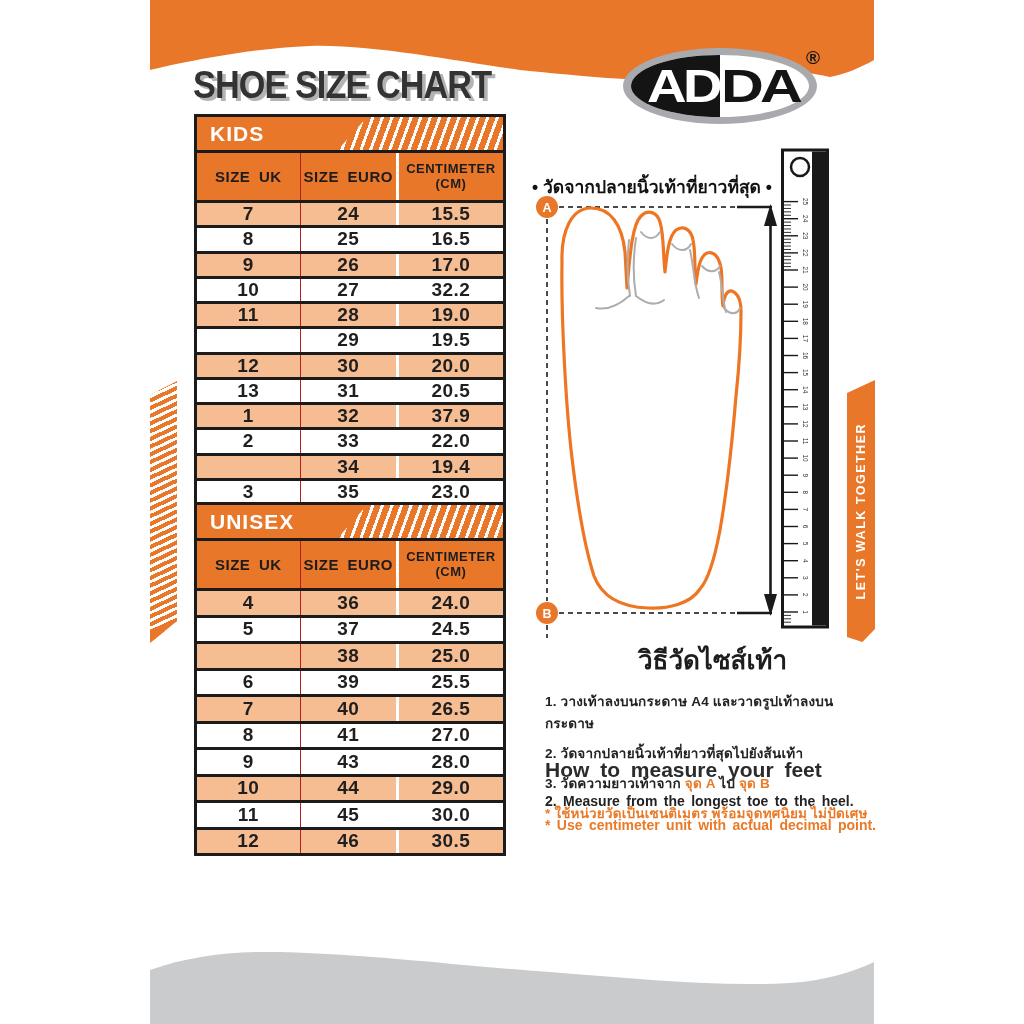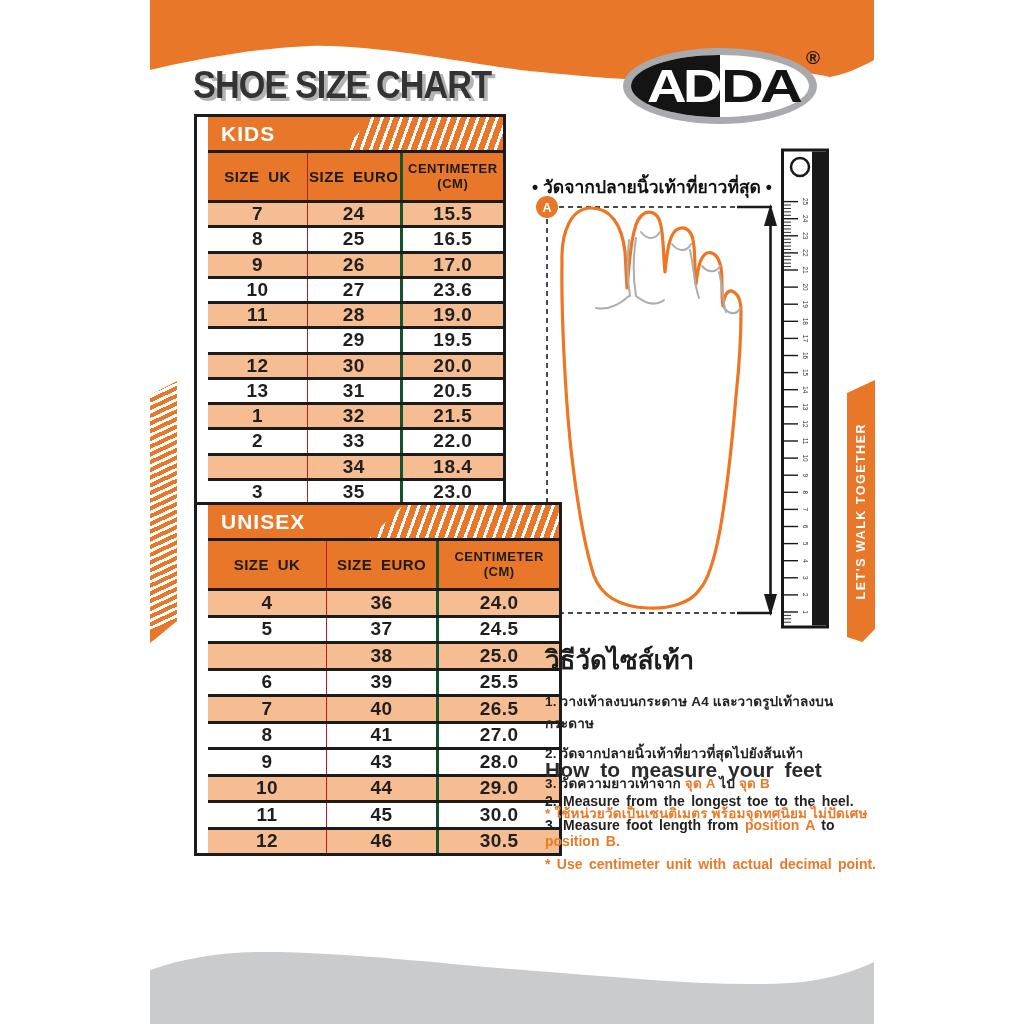--- a/index.html
+++ b/index.html
@@ -8,55 +8,55 @@
   .abs{position:absolute;}
   
   #bg-svg{left:0;top:0;width:1024px;height:1024px;z-index:1;}
   
   #main-title{left:193px;top:64px;z-index:4;font-size:38px;font-weight:bold;color:#333333;
       letter-spacing:-1px;transform:scaleX(.9);transform-origin:left top;white-space:nowrap;
       text-shadow:4px 3px 0 #b3b3b3;}
   
   #logo{left:620px;top:42px;width:208px;height:82px;z-index:4;}
   
-  .size-table{z-index:3;background:#ffffff;border:3px solid #1b1b1b;display:flex;flex-direction:column;box-sizing:border-box;padding-left:11px;}
+  .size-table{z-index:3;background:#ffffff;border:3px solid #1b1b1b;display:flex;flex-direction:column;box-sizing:border-box;}
   #kids-table{left:194px;top:114px;width:312px;height:392px;}
-  #unisex-table{left:194px;top:502px;width:368px;height:354px;}
+  #unisex-table{left:194px;top:502px;width:312px;height:354px;}
   .band{height:33px;background:#E8772A;position:relative;display:flex;align-items:center;flex:none;overflow:hidden;}
   .band-label{color:#ffffff;font-weight:bold;font-size:21px;letter-spacing:1px;padding-left:13px;z-index:2;}
   .band-hatch{position:absolute;right:0;top:0;bottom:0;width:60%;
       background:repeating-linear-gradient(290deg,rgba(255,255,255,0) 0 6px,#ffffff 6px 9px);
       clip-path:polygon(26% 0,100% 0,100% 100%,10% 100%);}
   .t-head{height:47px;flex:none;display:flex;background:#E8772A;border-top:3px solid #1b1b1b;justify-content:center;}
   .h-cell{display:flex;align-items:center;justify-content:center;text-align:center;
       font-weight:bold;color:#1c1c1c;font-size:15px;letter-spacing:.5px;word-spacing:4px;
       white-space:pre-line;line-height:1.15;}
   .h-cell.cm{font-size:13px;}
   .t-row{flex:1;display:flex;border-top:3px solid #1b1b1b;background:#ffffff;}
   .t-row.peach{background:#F6BD93;}
   .t-cell{display:flex;align-items:center;justify-content:center;font-weight:bold;
       font-size:19px;color:#1f1f1f;letter-spacing:.5px;}
-  .c0{width:34%;} .c1{width:31.5%;border-left:1px solid #b91c1c;} .c2{width:34.5%;border-left:3px solid #14532d;}
+  .c0{width:34%;} .c1{width:31.5%;border-left:1px solid #b91c1c;} .c2{width:34.5%;border-left:3px solid #ffffff;}
   
   #diagram-svg{left:530px;top:140px;width:350px;height:500px;z-index:2;}
   
   #left-band{left:150px;top:377px;width:27px;height:268px;z-index:2;
       background:repeating-linear-gradient(335deg,#E8772A 0 4px,#ffffff 4px 7px);
       clip-path:polygon(0 18px,100% 4px,100% calc(100% - 24px),0 calc(100% - 2px));}
   #left-band .tip{position:absolute;left:0;bottom:0;width:100%;height:26px;background:#E8772A;
       clip-path:polygon(0 40%,100% 0,100% 60%,0 100%);}
   #right-band{left:847px;top:380px;width:28px;height:262px;z-index:3;background:#E8772A;
       clip-path:polygon(0 13px,100% 0,100% calc(100% - 13px),55% 100%,0 calc(100% - 5px));
       display:flex;align-items:center;justify-content:center;}
   #right-band span{writing-mode:vertical-rl;transform:rotate(180deg);color:#ffffff;
       font-weight:bold;font-size:12.5px;letter-spacing:1.5px;white-space:nowrap;}
   
   .txt-block{z-index:3;}
   #thai-block{left:545px;top:639px;width:335px;}
-  #thai-block h2{margin:0 0 10px 0;font-size:26px;color:#1d1d1d;letter-spacing:0;}
+  #thai-block h2{margin:0 0 10px 0;font-size:26px;color:#1d1d1d;letter-spacing:0;text-align:center;}
   #thai-block .item{font-size:13.5px;font-weight:bold;color:#222222;margin-bottom:8px;letter-spacing:.2px;}
   #eng-block{left:545px;top:758px;width:345px;}
   #eng-block h2{margin:0 0 11px 0;font-size:21px;color:#2b2b2b;word-spacing:5px;letter-spacing:0;}
   #eng-block .item{font-size:14px;font-weight:bold;color:#222222;margin-bottom:7.5px;word-spacing:2.5px;}
   .accent{color:#EA7A28;margin-top:11px;}
   .note{color:#EA7A28;}
 </style>
 </head>
 <body>
 
@@ -104,21 +104,21 @@
         <div class="t-cell c2">16.5</div>
       </div>
       <div class="t-row peach">
         <div class="t-cell c0">9</div>
         <div class="t-cell c1">26</div>
         <div class="t-cell c2">17.0</div>
       </div>
       <div class="t-row">
         <div class="t-cell c0">10</div>
         <div class="t-cell c1">27</div>
-        <div class="t-cell c2">23.6</div>
+        <div class="t-cell c2">32.2</div>
       </div>
       <div class="t-row peach">
         <div class="t-cell c0">11</div>
         <div class="t-cell c1">28</div>
         <div class="t-cell c2">19.0</div>
       </div>
       <div class="t-row">
         <div class="t-cell c0"></div>
         <div class="t-cell c1">29</div>
         <div class="t-cell c2">19.5</div>
@@ -129,31 +129,31 @@
         <div class="t-cell c2">20.0</div>
       </div>
       <div class="t-row">
         <div class="t-cell c0">13</div>
         <div class="t-cell c1">31</div>
         <div class="t-cell c2">20.5</div>
       </div>
       <div class="t-row peach">
         <div class="t-cell c0">1</div>
         <div class="t-cell c1">32</div>
-        <div class="t-cell c2">21.5</div>
+        <div class="t-cell c2">37.9</div>
       </div>
       <div class="t-row">
         <div class="t-cell c0">2</div>
         <div class="t-cell c1">33</div>
         <div class="t-cell c2">22.0</div>
       </div>
       <div class="t-row peach">
         <div class="t-cell c0"></div>
         <div class="t-cell c1">34</div>
-        <div class="t-cell c2">18.4</div>
+        <div class="t-cell c2">19.4</div>
       </div>
       <div class="t-row">
         <div class="t-cell c0">3</div>
         <div class="t-cell c1">35</div>
         <div class="t-cell c2">23.0</div>
       </div>
     </div>
 </div>
 
 <div id="unisex-table" class="size-table abs">
@@ -356,15 +356,14 @@
   <h2>วิธีวัดไซส์เท้า</h2>
   <div class="item"><span>1. วางเท้าลงบนกระดาษ A4 และวาดรูปเท้าลงบนกระดาษ</span></div>
   <div class="item"><span>2. วัดจากปลายนิ้วเท้าที่ยาวที่สุดไปยังส้นเท้า</span></div>
   <div class="item"><span>3. วัดความยาวเท้าจาก </span><span class="accent">จุด A</span><span> ไป </span><span class="accent">จุด B</span></div>
   <div class="item note"><span class="accent">* ใช้หน่วยวัดเป็นเซนติเมตร พร้อมจุดทศนิยม ไม่ปัดเศษ</span></div>
 </div>
 
 <div id="eng-block" class="txt-block abs">
   <h2>How to measure your feet</h2>
   <div class="item"><span>2. Measure from the longest toe to the heel.</span></div>
-  <div class="item"><span>3. Measure foot length from </span><span class="accent">position A</span><span> to </span><span class="accent">position B.</span></div>
   <div class="item note"><span class="accent">* Use centimeter unit with actual decimal point.</span></div>
 </div>
 
 </body></html>

